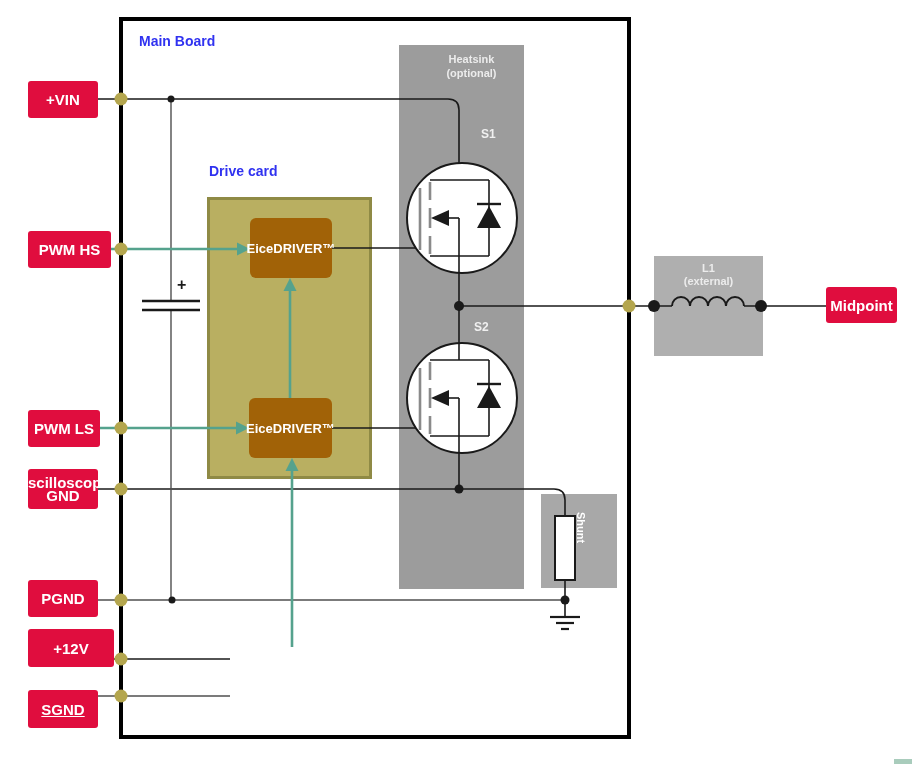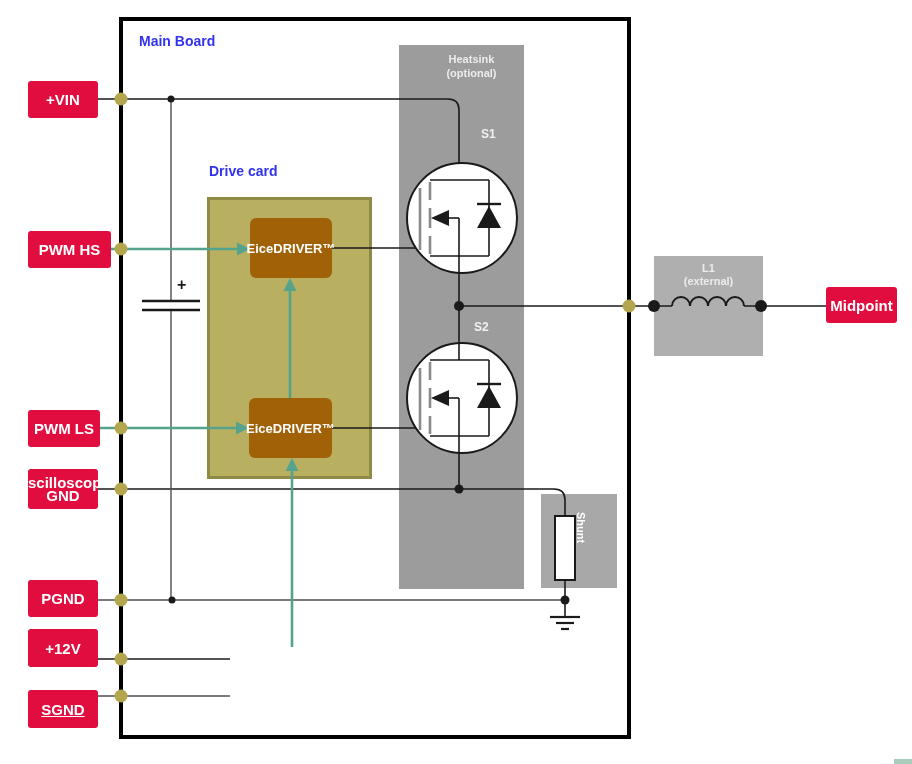--- a/index.html
+++ b/index.html
@@ -38,21 +38,21 @@
   .driverls{left:249px;top:398px;width:83px;height:60px;}
   
   .redbox{background:#E00D3E;border-radius:3px;color:#fff;font-size:15px;
     font-weight:bold;display:flex;align-items:center;justify-content:center;
     text-align:center;line-height:13px;white-space:pre-line;}
   .tvin {left:28px;top:81px; width:70px;height:37px;}
   .tpwmhs{left:28px;top:231px;width:83px;height:37px;}
   .tpwmls{left:28px;top:410px;width:72px;height:37px;}
   .toscg {left:28px;top:469px;width:70px;height:40px;}
   .tpgnd {left:28px;top:580px;width:70px;height:37px;}
-  .t12v  {left:28px;top:629px;width:70px;height:38px;}
+  .t12v  {left:28px;top:629px;width:86px;height:38px;}
   .tsgnd {left:28px;top:690px;width:70px;height:38px;text-decoration:underline;}
   .tmid  {left:826px;top:287px;width:71px;height:36px;}
   .aux{left:230px;top:647px;width:121px;height:61px;border-radius:4px;
     font-size:12px;line-height:15px;}
   .plussign{left:177px;top:276px;color:#1a1a1a;font-size:16px;font-weight:bold;}
   .cornerstrip{left:894px;top:759px;width:18px;height:5px;background:#A9CCBC;}
 </style>
 </head>
 <body>
 

